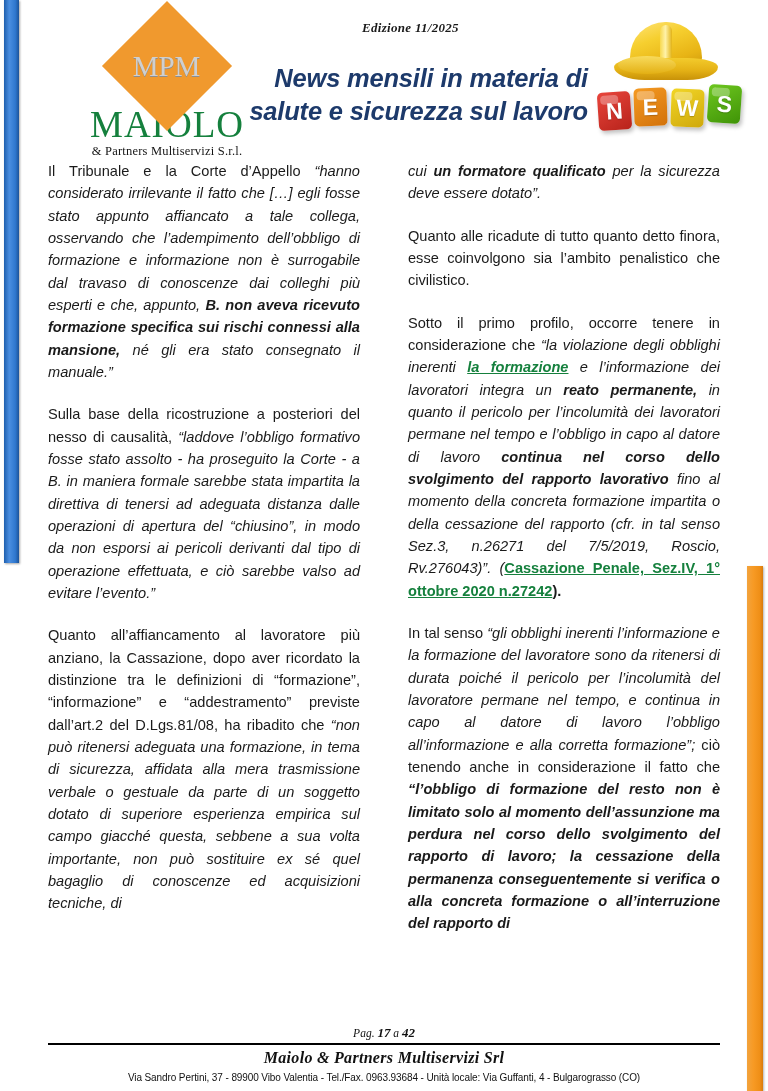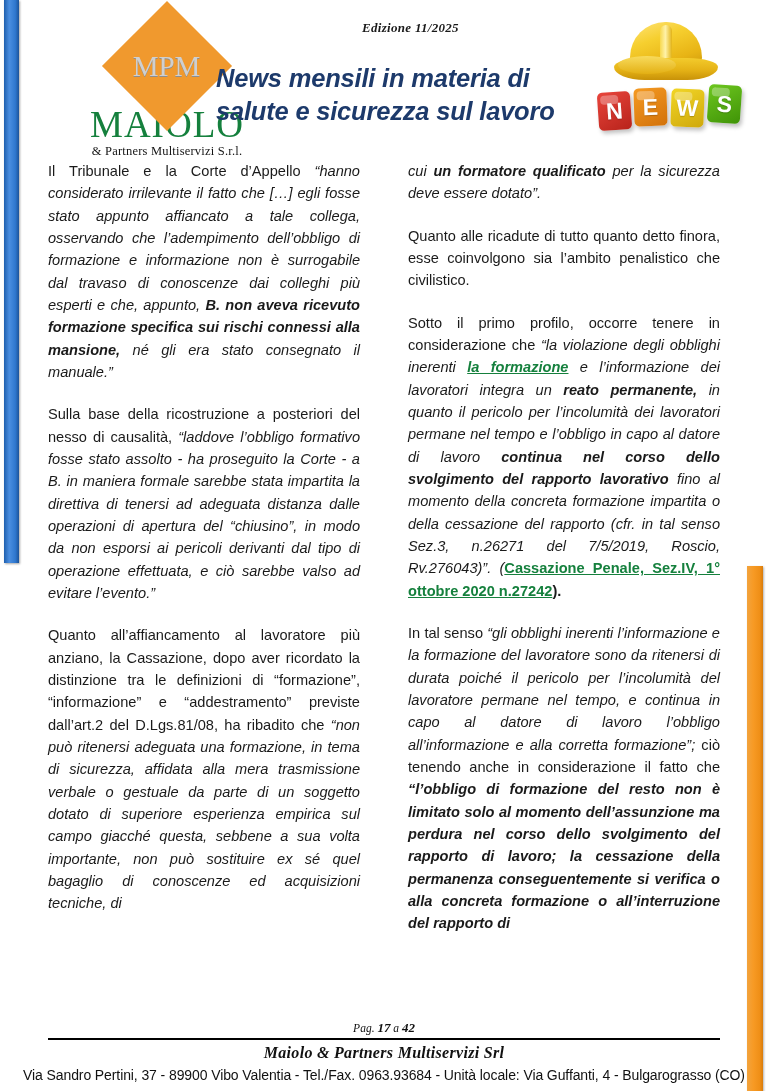--- a/index.html
+++ b/index.html
@@ -77,29 +77,30 @@
     width: 200px;
     font-family: "Liberation Serif", serif;
     font-style: italic;
     font-weight: bold;
     font-size: 13px;
     color: #1a1a1a;
     letter-spacing: .3px;
   }
   .main-title {
     position: absolute;
-    left: 216px; top: 62px;
+    left: 228px; top: 62px;
     width: 360px;
     font-family: "Liberation Sans", sans-serif;
     font-weight: bold;
     font-style: italic;
     font-size: 25.5px;
     line-height: 1.28;
     color: #1d3a6b;
     letter-spacing: -.2px;
+    text-align: right;
   }
   .main-title .l2 { display: block; }
 
   
   .news-art {
     position: absolute;
     left: 592px; top: 18px;
     width: 160px; height: 130px;
   }
   .helmet {
@@ -211,21 +212,21 @@
     font-family: "Liberation Serif", serif;
     font-style: italic;
     font-weight: bold;
     font-size: 16px;
     color: #111;
     letter-spacing: .3px;
     margin-bottom: 5px;
   }
   .footer-address {
     font-family: "Liberation Sans", sans-serif;
-    font-size: 14px;
+    font-size: 10px;
     color: #111;
     letter-spacing: -.1px;
   }
 </style>
 </head>
 <body>
 
 <div class="side-bar-left"></div>
 <div class="side-bar-right"></div>
 

